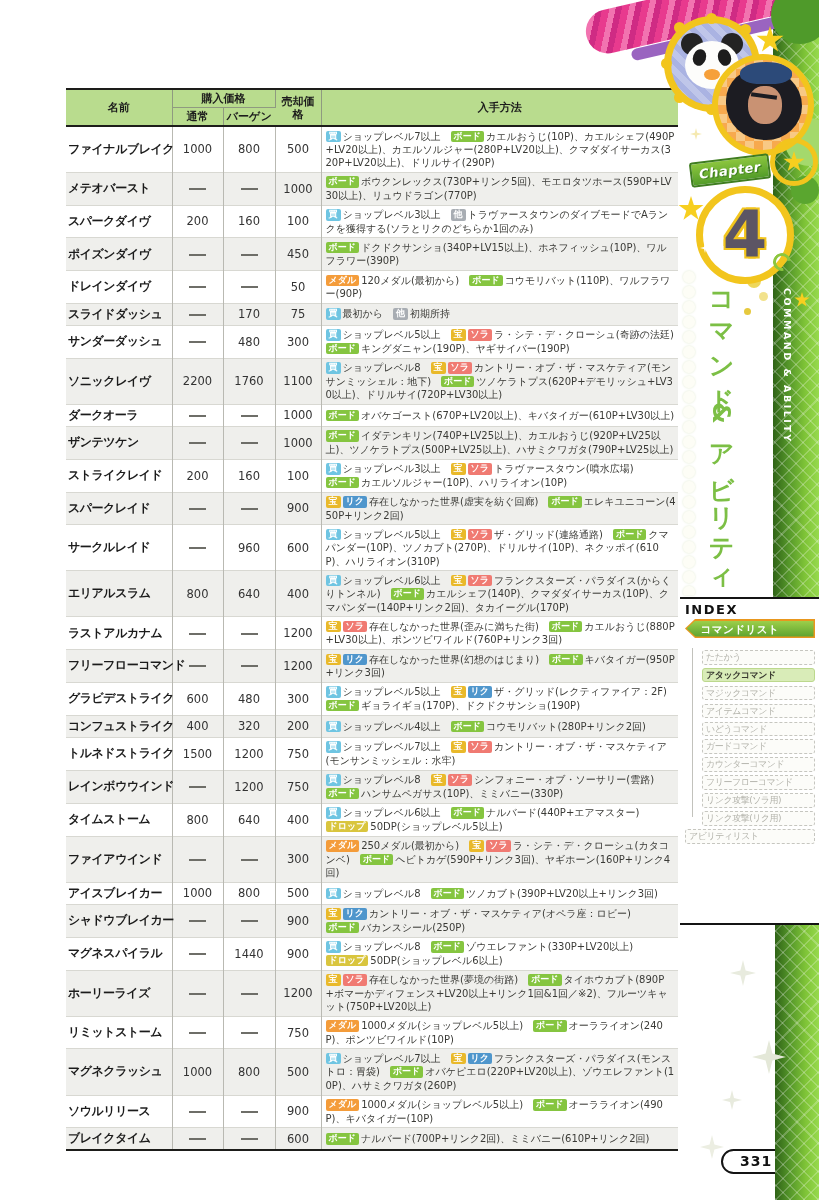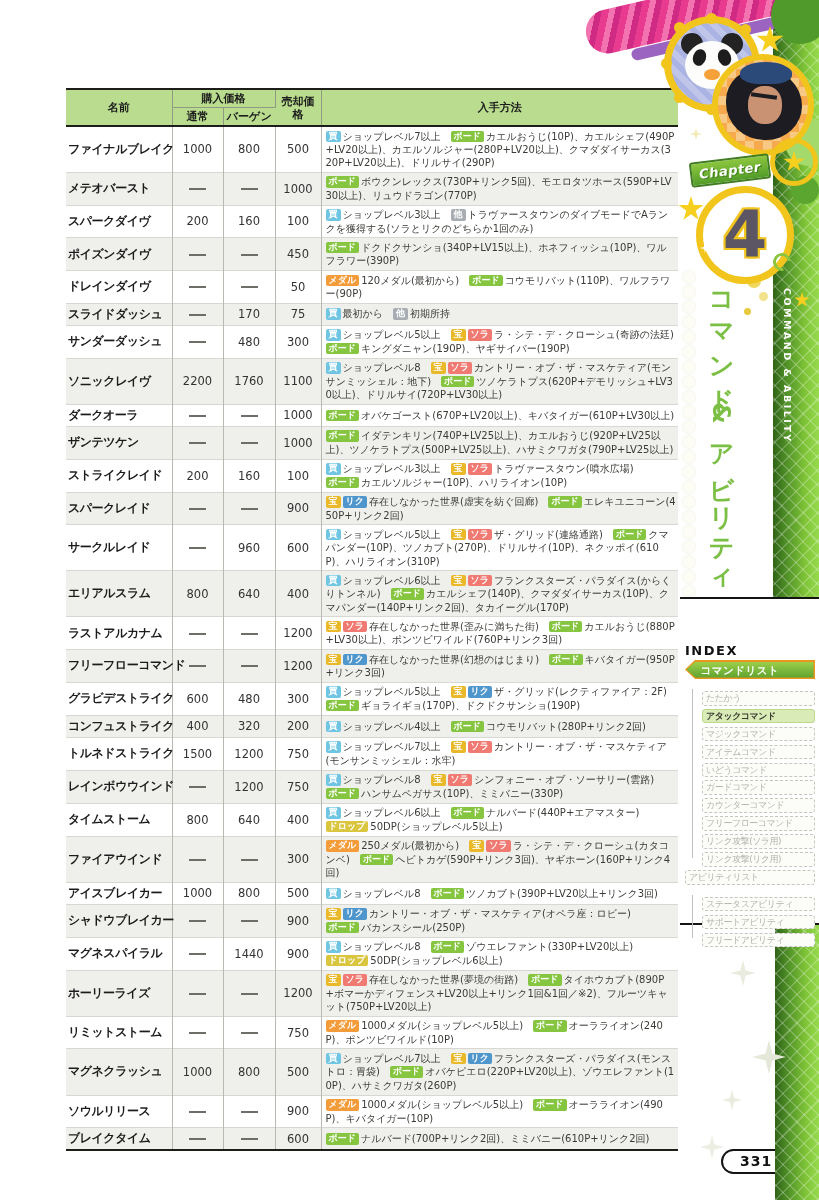--- a/index.html
+++ b/index.html
@@ -73,21 +73,21 @@
     background:linear-gradient(#8cc63e,#539c29); border:2px solid #3f7d20; border-radius:3px;
     color:#fff; font-size:13px; font-weight:bold; font-style:italic; text-align:center; line-height:21px; letter-spacing:0.5px;
     text-shadow:1px 1px 0 #3f7d20; }
   .star-ring { position:absolute; left:770px; top:138px; width:48px; height:48px; border:5px solid #f2c51d; border-radius:50%; z-index:5; }
   .chapter-circle { position:absolute; left:696px; top:186px; width:98px; height:98px; border-radius:50%; background:#fff; border:7px solid #f2c51d; z-index:4; text-align:center; }
   .chapter-number { font-size:64px; font-weight:bold; color:#5c5564; line-height:84px; text-shadow:-2px 2px 0 #f2c51d, 2px 2px 0 #f2c51d, 2px -2px 0 #f2c51d, -2px -2px 0 #f2c51d; }
   .swirl { position:absolute; right:-4px; bottom:6px; width:18px; height:18px; border:3px solid #8cc63e; border-radius:50%; border-right-color:transparent; transform:rotate(35deg); }
 
   
   .index-panel { position:absolute; left:680px; top:597px; width:139px; height:328px; background:#fff; border-top:2.5px solid #141414; border-bottom:2.5px solid #141414; padding:3px 4px 0 5px; z-index:5; }
-  .index-heading { font-size:13px; font-weight:bold; color:#111; letter-spacing:1.5px; margin-bottom:2px;margin-top:41px; }
+  .index-heading { font-size:13px; font-weight:bold; color:#111; letter-spacing:1.5px; margin-bottom:2px; }
   .ribbon-outer { width:130px; height:19px; background:#e8971e; clip-path:polygon(0 50%, 10px 0, 100% 0, 100% 100%, 10px 100%); position:relative; margin-bottom:3px; }
   .ribbon-inner { position:absolute; inset:1.5px; background:linear-gradient(#9ccf4a,#5ea32f); clip-path:polygon(0 50%, 9px 0, 100% 0, 100% 100%, 9px 100%);
     color:#fff; font-size:10.5px; font-weight:bold; line-height:16px; padding-left:14px; letter-spacing:0.5px; }
   .tree { position:relative; margin-left:7px;margin-top:12px; }
   .tree::before { content:""; position:absolute; left:0; top:-2px; bottom:9px; width:1px; background:#c2c2bc; }
   .idx-item { position:relative; margin:0 0 3.4px 10px; height:14.5px; line-height:13px; font-size:9px; color:#b3b3ab; background:#fcfcf9; border:1px dashed #c6c6c0; border-radius:3px; padding:0 3px; letter-spacing:-0.5px; white-space:nowrap; overflow:hidden; }
   .idx-item::before { content:""; position:absolute; left:-11px; top:50%; width:10px; height:1px; background:#c2c2bc; }
   .idx-item.active { background:#d9ecb8; border:1px solid #bcd88d; color:#38382f; font-weight:bold; }
   .idx-parent { position:relative; margin:0 0 3.4px 0; height:15px; line-height:13px; font-size:9px; color:#b3b3ab; background:#fcfcf9; border:1px dashed #c6c6c0; border-radius:3px; padding:0 3px; letter-spacing:-0.5px; }
 
@@ -414,23 +414,18 @@
           <div class="idx-item">マジックコマンド</div>
           <div class="idx-item">アイテムコマンド</div>
           <div class="idx-item">いどうコマンド</div>
           <div class="idx-item">ガードコマンド</div>
           <div class="idx-item">カウンターコマンド</div>
           <div class="idx-item">フリーフローコマンド</div>
           <div class="idx-item">リンク攻撃(ソラ用)</div>
           <div class="idx-item">リンク攻撃(リク用)</div>
         </div>
         <div class="idx-parent">アビリティリスト</div>
-        <div class="tree">
-          <div class="idx-item">ステータスアビリティ</div>
-          <div class="idx-item">サポートアビリティ</div>
-          <div class="idx-item">フリードアビリティ</div>
-        </div>
       </div>
   </div>
 
   <div class="page-pill">331</div>
 
 </div>
 
 </body></html>

